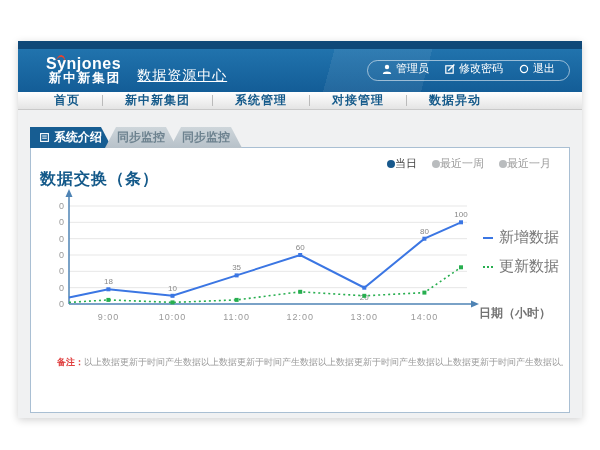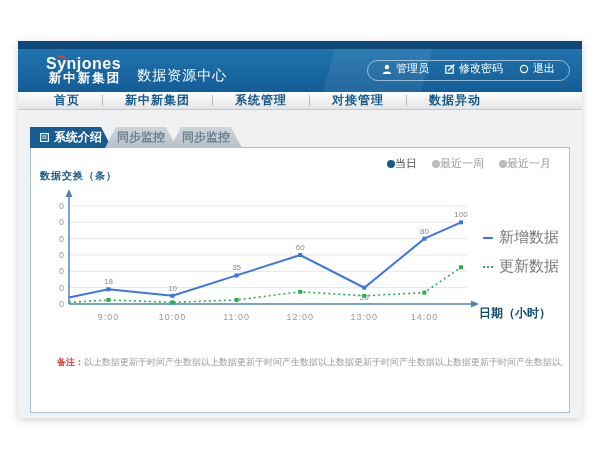--- a/index.html
+++ b/index.html
@@ -12,21 +12,21 @@
   .header-topstrip { height:8px; background:#0f4878; }
   .header { position:relative; height:43px; color:#fff; display:flex; align-items:center;
     background:linear-gradient(105deg, rgba(255,255,255,0) 55%, rgba(255,255,255,0.07) 55%, rgba(255,255,255,0.07) 72%, rgba(255,255,255,0) 72%),
                linear-gradient(180deg,#2173ad,#135d97); }
   .logo { position:relative; margin-left:28px; line-height:1.1; text-align:right; }
   .logo-en { font-size:16px; font-weight:bold; letter-spacing:0.5px; display:block; }
   .logo-swoosh { position:absolute; left:10px; top:0px; width:10px; height:9px;
     border-top:2.5px solid #e8432d; border-radius:50% 50% 0 0 / 100% 100% 0 0;
     transform:rotate(10deg); }
   .logo-cn { font-size:12.5px; font-weight:bold; letter-spacing:2px; display:block; }
-  .app-title { font-size:14px; margin-left:16px; margin-top:10px; letter-spacing:1px; }
+  .app-title { font-size:14px; margin-left:16px; margin-top:10px; letter-spacing:1px;text-decoration:underline; }
   .user-pill { position:absolute; right:12px; top:11px; height:21px; display:flex; align-items:flex-start;
     gap:16px; padding:0 14px; border:1px solid rgba(255,255,255,0.55); border-radius:11px; }
   .user-item { display:flex; align-items:center; gap:4px; font-size:11px; cursor:pointer; white-space:nowrap; }
   .user-item svg { display:block; }
 
   .navbar { height:18px; display:flex; align-items:center; padding-left:14px;
     background:linear-gradient(180deg,#ffffff,#e4e4e4); border-bottom:1px solid #c9c9c9; }
   .nav-item { font-size:12px; font-weight:bold; color:#155a8a; padding:0 22px; cursor:pointer;
     letter-spacing:1px; white-space:nowrap; }
   .nav-divider { width:1px; height:11px; background:#bbb; }
@@ -43,23 +43,23 @@
   .tab .ticon { display:block; }
 
   .panel { position:relative; background:#fff; border:1px solid #a9bfd3; height:266px; }
 
   .filters { position:absolute; top:8px; right:18px; display:flex; gap:15px; }
   .filter-item { display:flex; align-items:center; font-size:11px; color:#999; cursor:pointer; }
   .filter-item .dot { width:8px; height:8px; border-radius:50%; background:#b9bcbe; }
   .filter-item.selected { color:#444; }
   .filter-item.selected .dot { background:#17588c; }
 
-  .chart-title { position:absolute; top:21px; left:9px; font-size:10px; font-weight:bold; color:#155a8a; letter-spacing:1px; }
+  .chart-title { position:absolute; top:21px; left:9px; font-size:16px; font-weight:bold; color:#155a8a; letter-spacing:1px; }
   .chart-svg { position:absolute; top:38px; left:28px; }
-  .xaxis-label { position:absolute; top:157px; left:448px; font-size:12px; font-weight:bold; color:#0c4a6e; white-space:nowrap; }
+  .xaxis-label { position:absolute; top:157px; left:448px; font-size:12px; font-weight:bold; color:#737373; white-space:nowrap; }
 
   .series-legend { position:absolute; top:80px; right:10px; width:76px; }
   .legend-entry { display:flex; align-items:center; gap:6px; margin-bottom:10px; }
   .legend-entry .sample-solid { width:24px; height:0; border-top:2px solid #3b76e3; }
   .legend-entry .sample-dotted { width:24px; height:0; border-top:2px dotted #27ae4f; }
   .legend-entry .lname { font-size:15px; color:#777; white-space:nowrap; }
 
   .note { position:absolute; top:208px; left:26px; right:6px; font-size:9px; color:#9a9a9a;
     white-space:nowrap; overflow:hidden; }
   .note .note-prefix { color:#e04040; font-weight:bold; }

